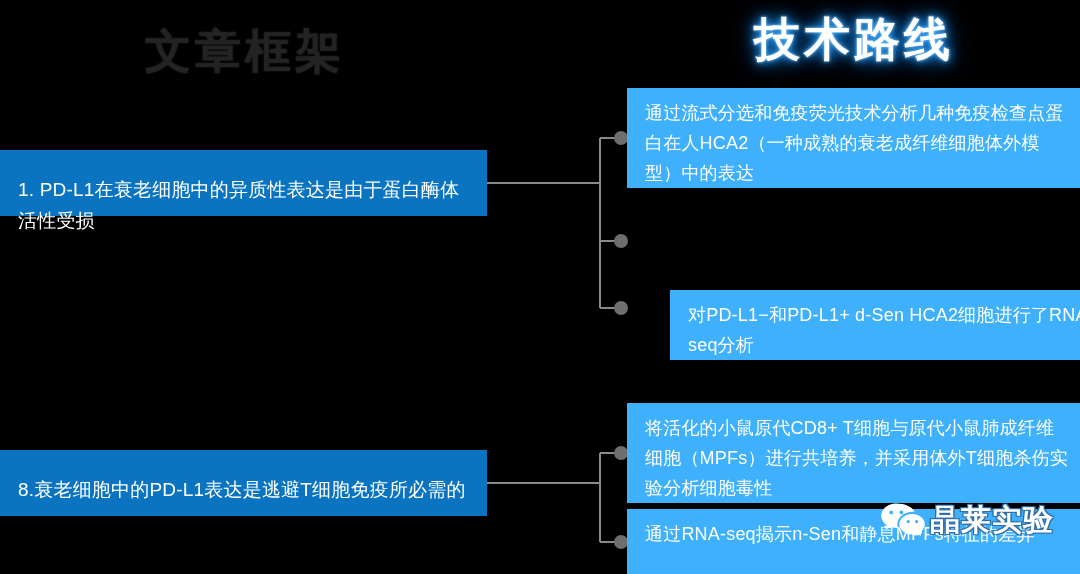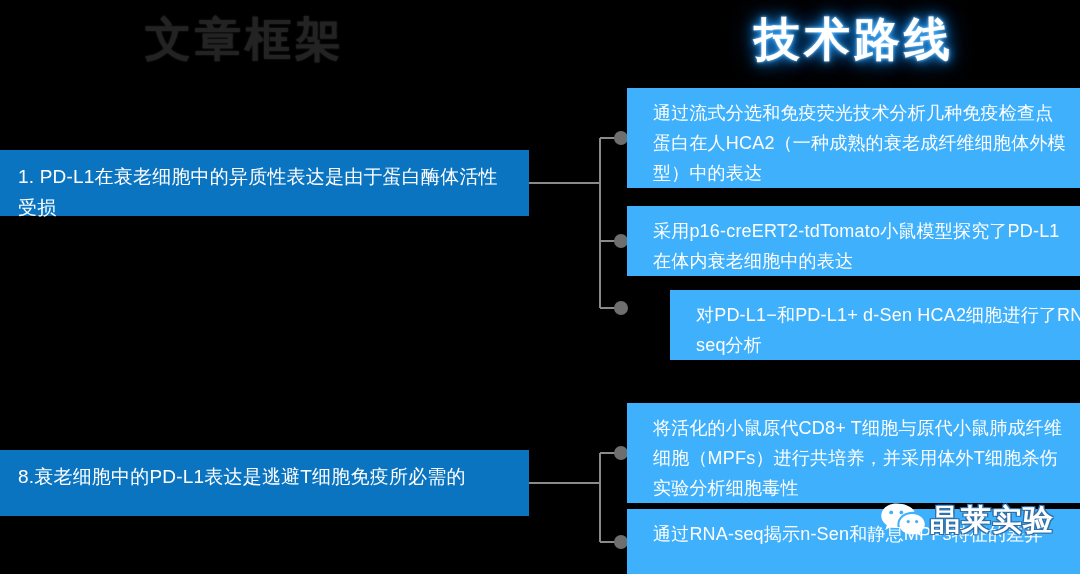--- a/index.html
+++ b/index.html
@@ -21,21 +21,21 @@
     left: 0; top: 0;
     width: 1080px;
     height: 574px;
     background: #000000;
   }
 
   
   .title-left {
     position: absolute;
     left: 145px;
-    top: 8px;
+    top: 20px;
     width: 360px;
     font-size: 46px;
     font-weight: bold;
     letter-spacing: 4px;
     color: #232323;
     text-shadow: 0 0 2px #2e2e2e;
     line-height: 62px;
     white-space: nowrap;
   }
   .title-right {
@@ -53,42 +53,42 @@
       0 0 3px #9fd8ff,
       0 0 8px #2ea6ff,
       0 0 16px #1277d6,
       0 0 26px #0a5fb5;
   }
 
   
   .lbox {
     position: absolute;
     left: 0px;
-    width: 529px;
+    width: 487px;
     background: #0a74c0;
     color: #ffffff;
     font-size: 19px;
     line-height: 31px;
-    padding: 11px 14px 11px 18px;
+    padding: 24px 14px 11px 18px;
     box-sizing: border-box;
     letter-spacing: 0.2px;
   }
   #lbox-1 { top: 150px; height: 66px; }
   #lbox-2 { top: 450px; height: 66px; }
 
   
   .rbox {
     position: absolute;
     left: 627px;
     width: 453px;
     background: #3fb0fc;
     color: #ffffff;
     font-size: 18px;
     line-height: 30px;
-    padding: 10px 12px 10px 26px;
+    padding: 10px 12px 10px 18px;
     box-sizing: border-box;
     letter-spacing: 0.2px;
   }
   #rbox-1 { top: 88px;  height: 100px; }
   #rbox-2 { top: 206px; height: 70px; }
   #rbox-3 { top: 290px; height: 70px; margin-left: 43px; }
   #rbox-4 { top: 403px; height: 100px; }
   #rbox-5 { top: 509px; height: 66px; }
 
   
@@ -162,21 +162,20 @@
       <circle cx="141" cy="542" r="7"></circle>
     </g>
   </svg>
 
   <div class="lbox" id="lbox-1">1. PD-L1在衰老细胞中的异质性表达是由于蛋白酶体活性受损</div>
 
   <div class="lbox" id="lbox-2">8.衰老细胞中的PD-L1表达是逃避T细胞免疫所必需的</div>
 
   <div class="rbox" id="rbox-1">通过流式分选和免疫荧光技术分析几种免疫检查点蛋白在人HCA2（一种成熟的衰老成纤维细胞体外模型）中的表达</div>
 
-  <div class="rbox" id="rbox-2">采用p16-creERT2-tdTomato小鼠模型探究了PD-L1在体内衰老细胞中的表达</div>
 
   <div class="rbox" id="rbox-3">对PD-L1−和PD-L1+ d-Sen HCA2细胞进行了RNA-seq分析</div>
 
   <div class="rbox" id="rbox-4">将活化的小鼠原代CD8+ T细胞与原代小鼠肺成纤维细胞（MPFs）进行共培养，并采用体外T细胞杀伤实验分析细胞毒性</div>
 
   <div class="rbox" id="rbox-5">通过RNA-seq揭示n-Sen和静息MPFs特征的差异</div>
 
   <div class="watermark">
     <div class="wm-logo">
       <svg viewBox="0 0 46 40" width="46" height="40" xmlns="http://www.w3.org/2000/svg">

